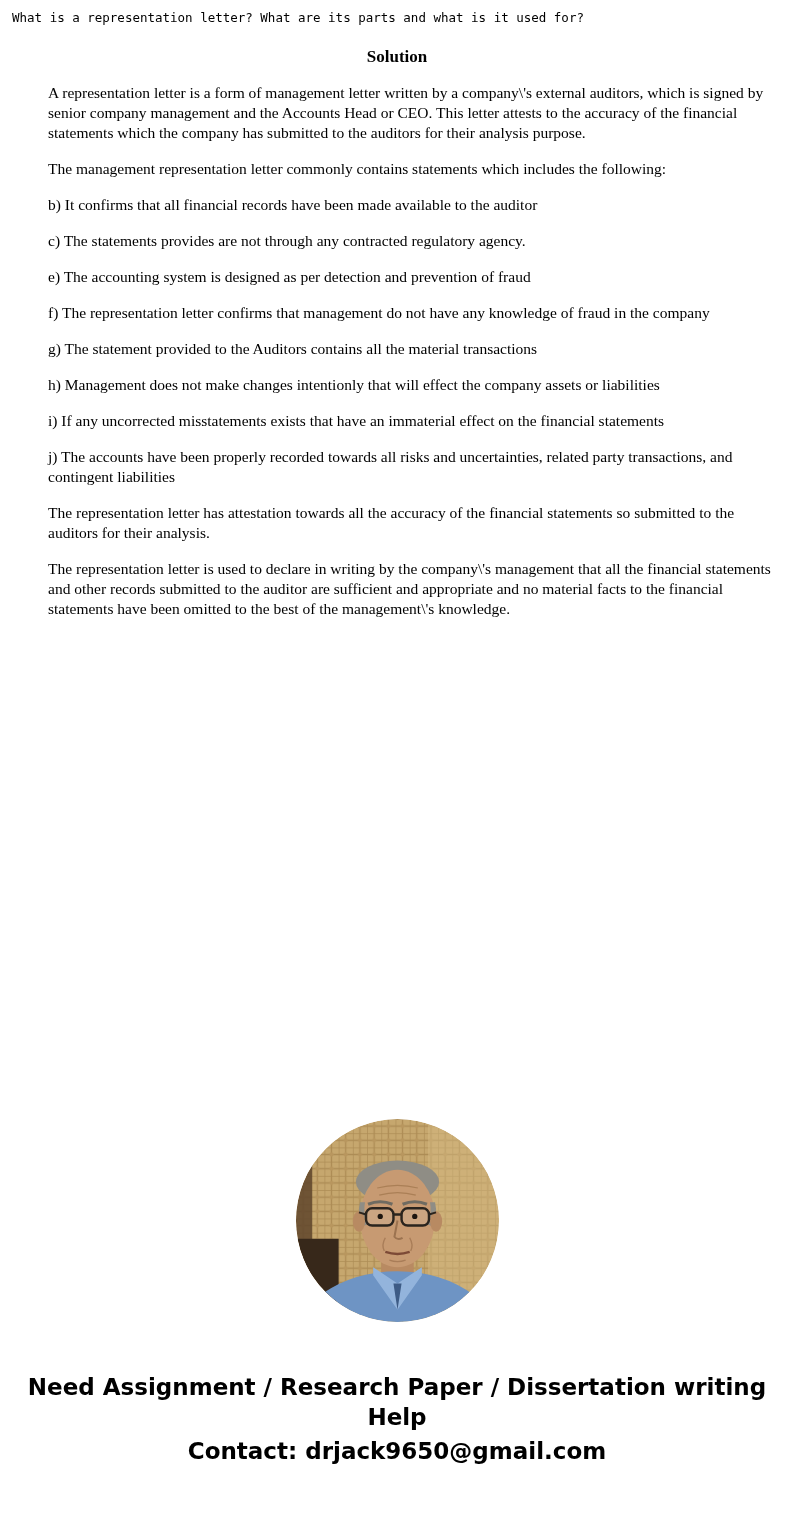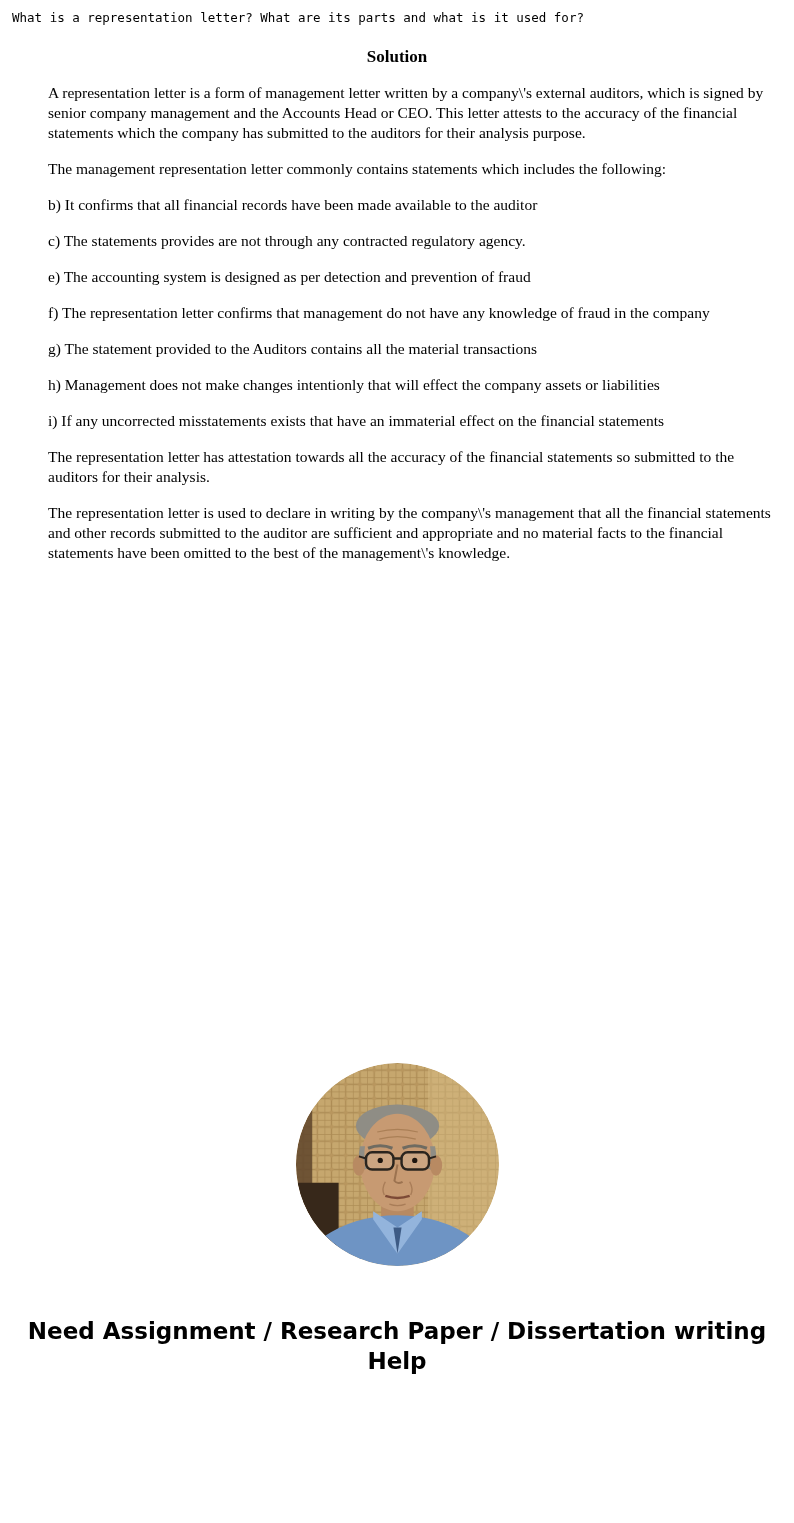--- a/index.html
+++ b/index.html
@@ -65,20 +65,21 @@
   <p class="body-para">A representation letter is a form of management letter written by a company\'s external auditors, which is signed by senior company management and the Accounts Head or CEO. This letter attests to the accuracy of the financial statements which the company has submitted to the auditors for their analysis purpose.</p>
   <p class="body-para">The management representation letter commonly contains statements which includes the following:</p>
 
   <p class="body-para">b) It confirms that all financial records have been made available to the auditor</p>
   <p class="body-para">c) The statements provides are not through any contracted regulatory agency.</p>
   <p class="body-para">e) The accounting system is designed as per detection and prevention of fraud</p>
   <p class="body-para">f) The representation letter confirms that management do not have any knowledge of fraud in the company</p>
   <p class="body-para">g) The statement provided to the Auditors contains all the material transactions</p>
   <p class="body-para">h) Management does not make changes intentionly that will effect the company assets or liabilities</p>
   <p class="body-para">i) If any uncorrected misstatements exists that have an immaterial effect on the financial statements</p>
+  <p class="body-para">j) The accounts have been properly recorded towards all risks and uncertainties, related party transactions, and contingent liabilities</p>
 
   <p class="body-para">The representation letter has attestation towards all the accuracy of the financial statements so submitted to the auditors for their analysis.</p>
   <p class="body-para">The representation letter is used to declare in writing by the company\'s management that all the financial statements and other records submitted to the auditor are sufficient and appropriate and no material facts to the financial statements have been omitted to the best of the management\'s knowledge.</p>
 
   <div class="avatar-wrap">
     <svg viewBox="0 0 200 200" aria-hidden="true">
       <defs>
         <clipPath id="avclip">
             <circle cx="100" cy="100" r="100"></circle>
           </clipPath>
@@ -132,15 +133,16 @@
         <path d="M88 117 Q84 124 87 130 M112 117 Q116 124 113 130" stroke="#a97d58" stroke-width="1.4" fill="none"></path>
 
         <path d="M88 131 Q100 135 112 131" stroke="#7d4a36" stroke-width="2.4" fill="none"></path>
         <path d="M92 139 Q100 142 108 139" stroke="#a97d58" stroke-width="1.2" fill="none"></path>
       </g>
     </svg>
   </div>
 
   <div class="footer">
     <div class="footer-help">Need Assignment / Research Paper / Dissertation writing Help</div>
+    <div class="footer-contact">Contact: drjack9650@gmail.com</div>
   </div>
 
 </div>
 
 </body></html>

